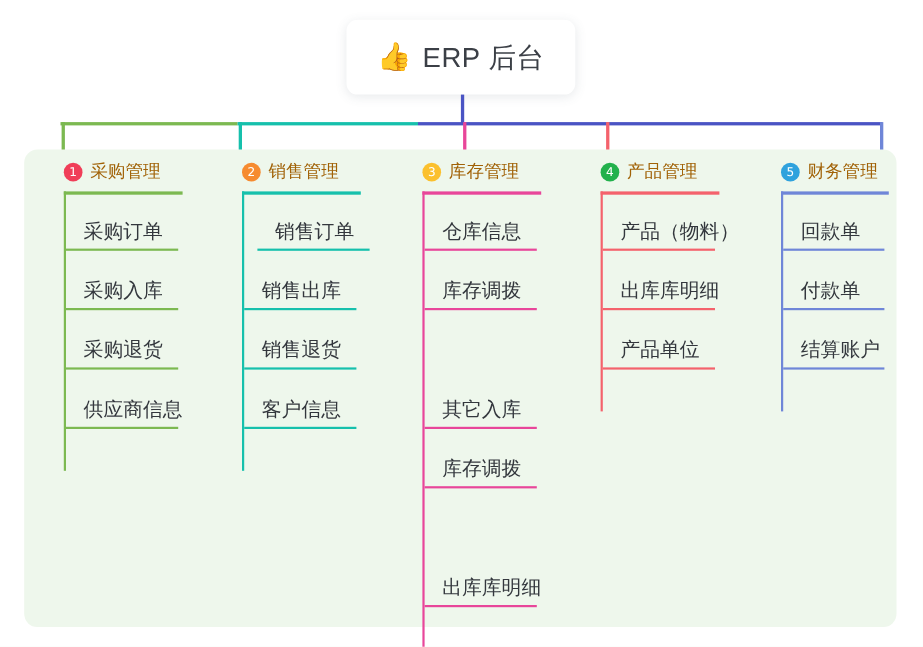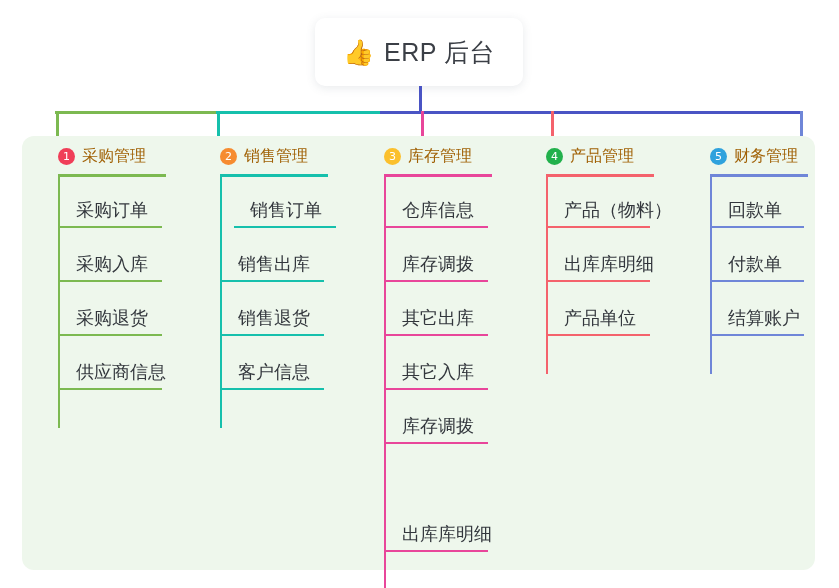--- a/index.html
+++ b/index.html
@@ -154,24 +154,20 @@
           <div class="head-rule" style="width: 108px; background: rgb(232, 70, 154);"></div>
           <div class="spine" style="height: 416px; background: rgb(232, 70, 154);"></div>
           <div class="item" style="left: 20px; top: 46px; width: 102px; height: 46px;">
             <span class="item-label">仓库信息</span>
             <div class="item-rule" style="width: 100%; background: rgb(232, 70, 154);"></div>
           </div>
           <div class="item" style="left: 20px; top: 100px; width: 102px; height: 46px;">
             <span class="item-label">库存调拨</span>
             <div class="item-rule" style="width: 100%; background: rgb(232, 70, 154);"></div>
           </div>
-          <div class="item" style="left: 20px; top: 154px; width: 102px; height: 46px;">
-            <span class="item-label">其它出库</span>
-            <div class="item-rule" style="width: 100%; background: rgb(232, 70, 154);"></div>
-          </div>
           <div class="item" style="left: 20px; top: 208px; width: 102px; height: 46px;">
             <span class="item-label">其它入库</span>
             <div class="item-rule" style="width: 100%; background: rgb(232, 70, 154);"></div>
           </div>
           <div class="item" style="left: 20px; top: 262px; width: 102px; height: 46px;">
             <span class="item-label">库存调拨</span>
             <div class="item-rule" style="width: 100%; background: rgb(232, 70, 154);"></div>
           </div>
           <div class="item" style="left: 20px; top: 370px; width: 102px; height: 46px;">
             <span class="item-label">出库库明细</span>

